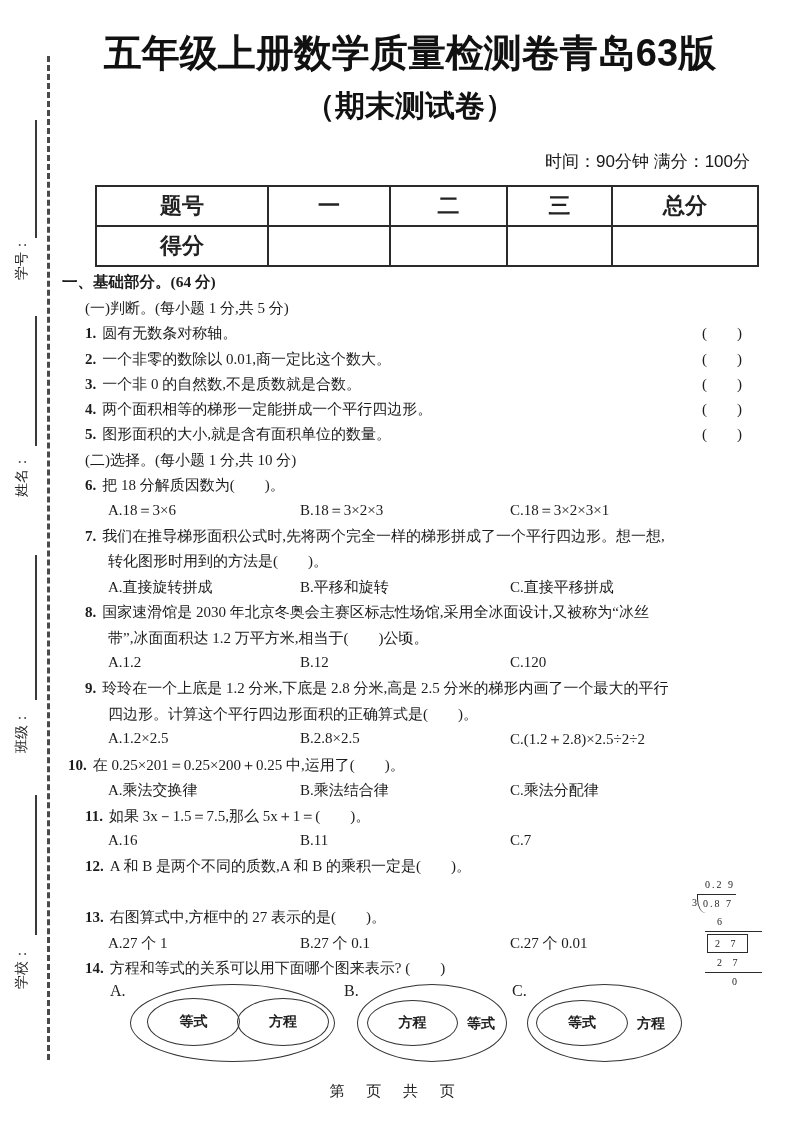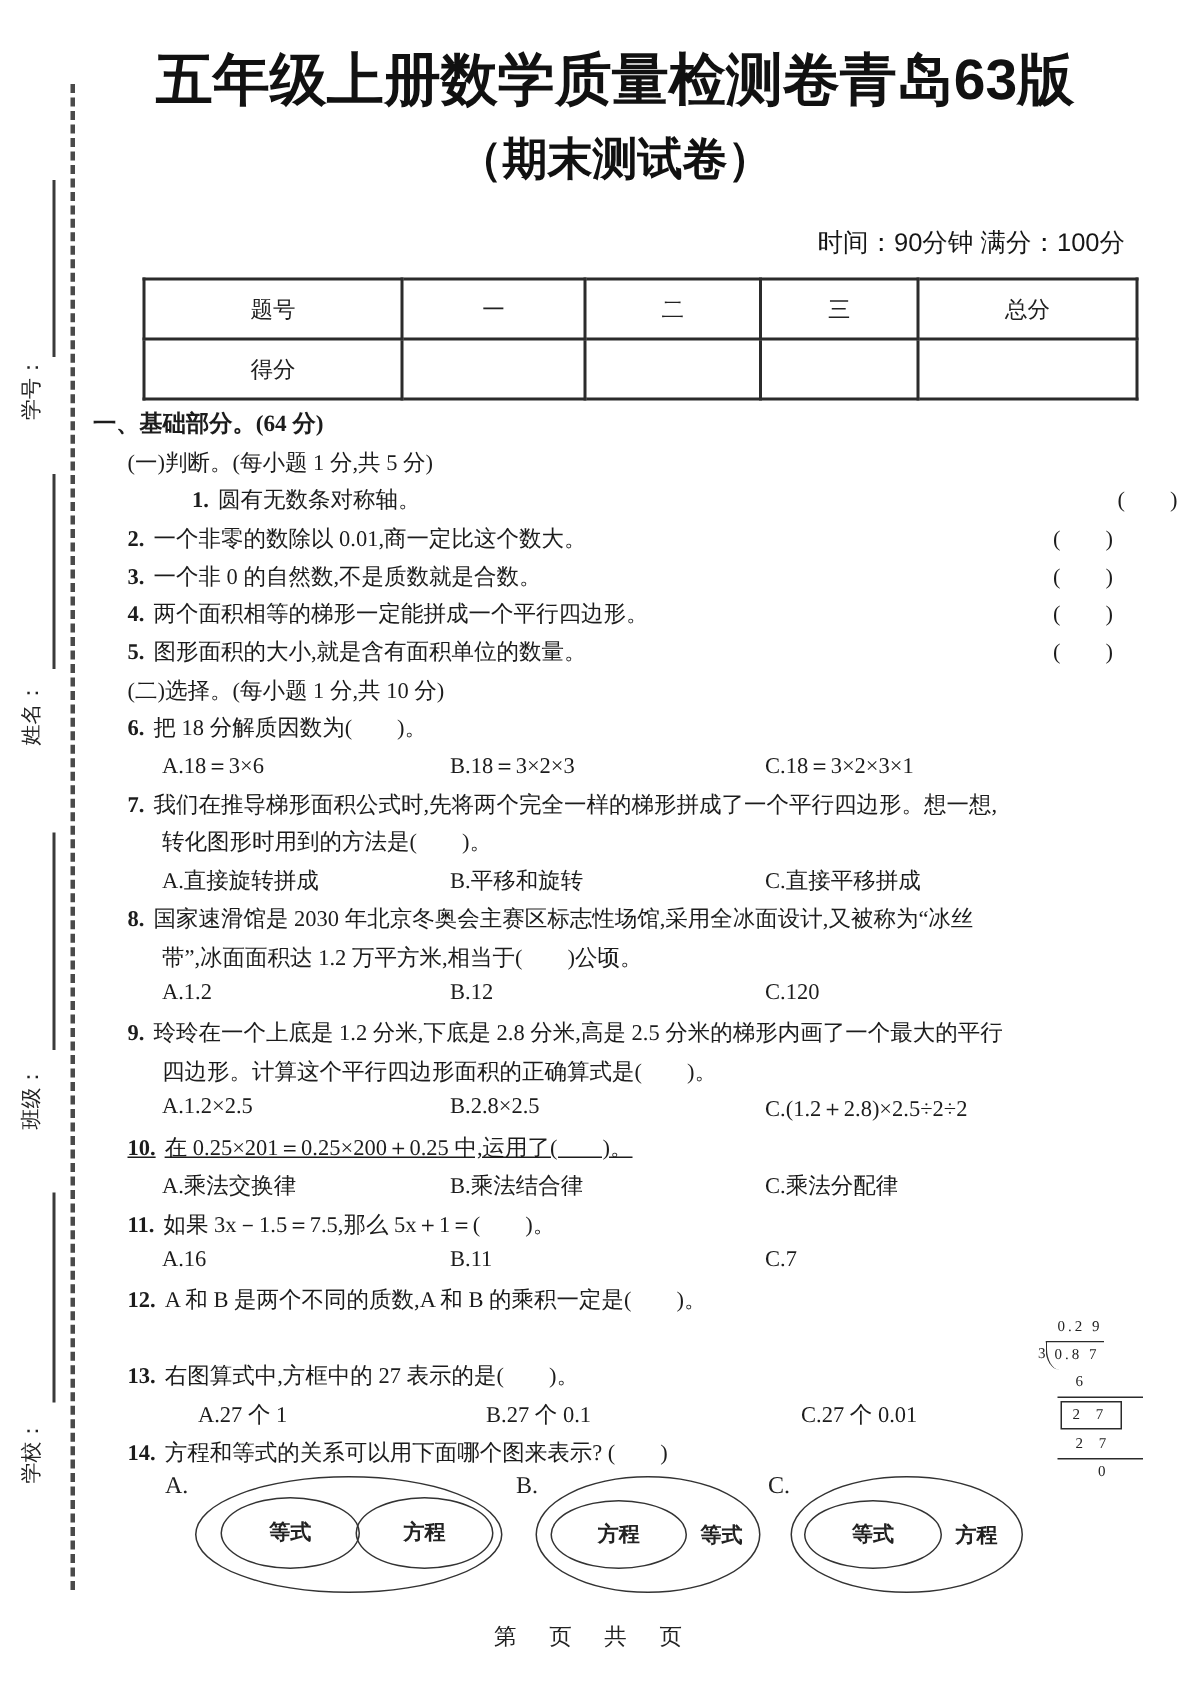--- a/index.html
+++ b/index.html
@@ -44,21 +44,21 @@
     text-align:right;font-size:17px;font-weight:500;
     font-family:"Liberation Sans","DejaVu Sans",sans-serif;color:#161616;
   }
   
   table.score{
     position:absolute;left:95px;top:185px;
     border-collapse:collapse;table-layout:fixed;
   }
   table.score td{
     border:2.4px solid #2b2b2b;text-align:center;vertical-align:middle;
-    font-size:15px;font-weight:normal;color:#222;
+    font-size:22px;font-weight:bold;color:#222;
     height:38px;padding:0;margin-top:46px;
   }
   
   .h1line{
     position:absolute;left:62px;font-size:15.5px;font-weight:bold;white-space:nowrap;
   }
   .subhead{
     position:absolute;left:85px;font-size:15px;white-space:nowrap;text-align:right;
   }
   .jrow{
@@ -153,21 +153,21 @@
       <td></td>
       <td></td>
     </tr>
   </tbody>
     </table>
 
   <div class="h1line" style="top:272px;">一、基础部分。(64 分)</div>
 
   <div class="subhead" style="top:299px;">(一)判断。(每小题 1 分,共 5 分)</div>
 
-  <div class="jrow" style="top:324px;margin-left:43px;">
+  <div class="jrow" style="top:324px;">
     <span><span class="qnum">1.</span><span>圆有无数条对称轴。</span></span>
     <span>(　　)</span>
   </div>
   <div class="jrow" style="top:350px;gap:47px;">
     <span><span class="qnum">2.</span><span>一个非零的数除以 0.01,商一定比这个数大。</span></span>
     <span>(　　)</span>
   </div>
   <div class="jrow" style="top:375px;">
     <span><span class="qnum">3.</span><span>一个非 0 的自然数,不是质数就是合数。</span></span>
     <span>(　　)</span>
@@ -215,21 +215,21 @@
   <div class="qline" style="left:85px;top:679px;">
     <span class="qnum">9.</span><span>玲玲在一个上底是 1.2 分米,下底是 2.8 分米,高是 2.5 分米的梯形内画了一个最大的平行</span>
   </div>
   <div class="qline" style="left:108px;top:705px;">四边形。计算这个平行四边形面积的正确算式是(　　)。</div>
   <div class="orow" style="top:730px;">
     <span>A.1.2×2.5</span>
     <span>B.2.8×2.5</span>
     <span>C.(1.2＋2.8)×2.5÷2÷2</span>
   </div>
 
-  <div class="qline" style="left:85px;top:756px;text-decoration:underline;">
+  <div class="qline" style="left:68px;top:756px;">
     <span class="qnum">10.</span><span>在 0.25×201＝0.25×200＋0.25 中,运用了(　　)。</span>
   </div>
   <div class="orow" style="top:781px;">
     <span>A.乘法交换律</span>
     <span>B.乘法结合律</span>
     <span>C.乘法分配律</span>
   </div>
 
   <div class="qline" style="left:85px;top:807px;">
     <span class="qnum">11.</span><span>如果 3x－1.5＝7.5,那么 5x＋1＝(　　)。</span>
@@ -240,21 +240,21 @@
     <span>C.7</span>
   </div>
 
   <div class="qline" style="left:85px;top:857px;">
     <span class="qnum">12.</span><span>A 和 B 是两个不同的质数,A 和 B 的乘积一定是(　　)。</span>
   </div>
 
   <div class="qline" style="left:85px;top:908px;">
     <span class="qnum">13.</span><span>右图算式中,方框中的 27 表示的是(　　)。</span>
   </div>
-  <div class="orow" style="top:934px;width:560px;margin-left:24px;">
+  <div class="orow" style="top:934px;width:560px;">
     <span>A.27 个 1</span>
     <span>B.27 个 0.1</span>
     <span>C.27 个 0.01</span>
   </div>
 
   <div class="qline" style="left:85px;top:959px;">
     <span class="qnum">14.</span><span>方程和等式的关系可以用下面哪个图来表示? (　　)</span>
   </div>
 
   <div class="division">

